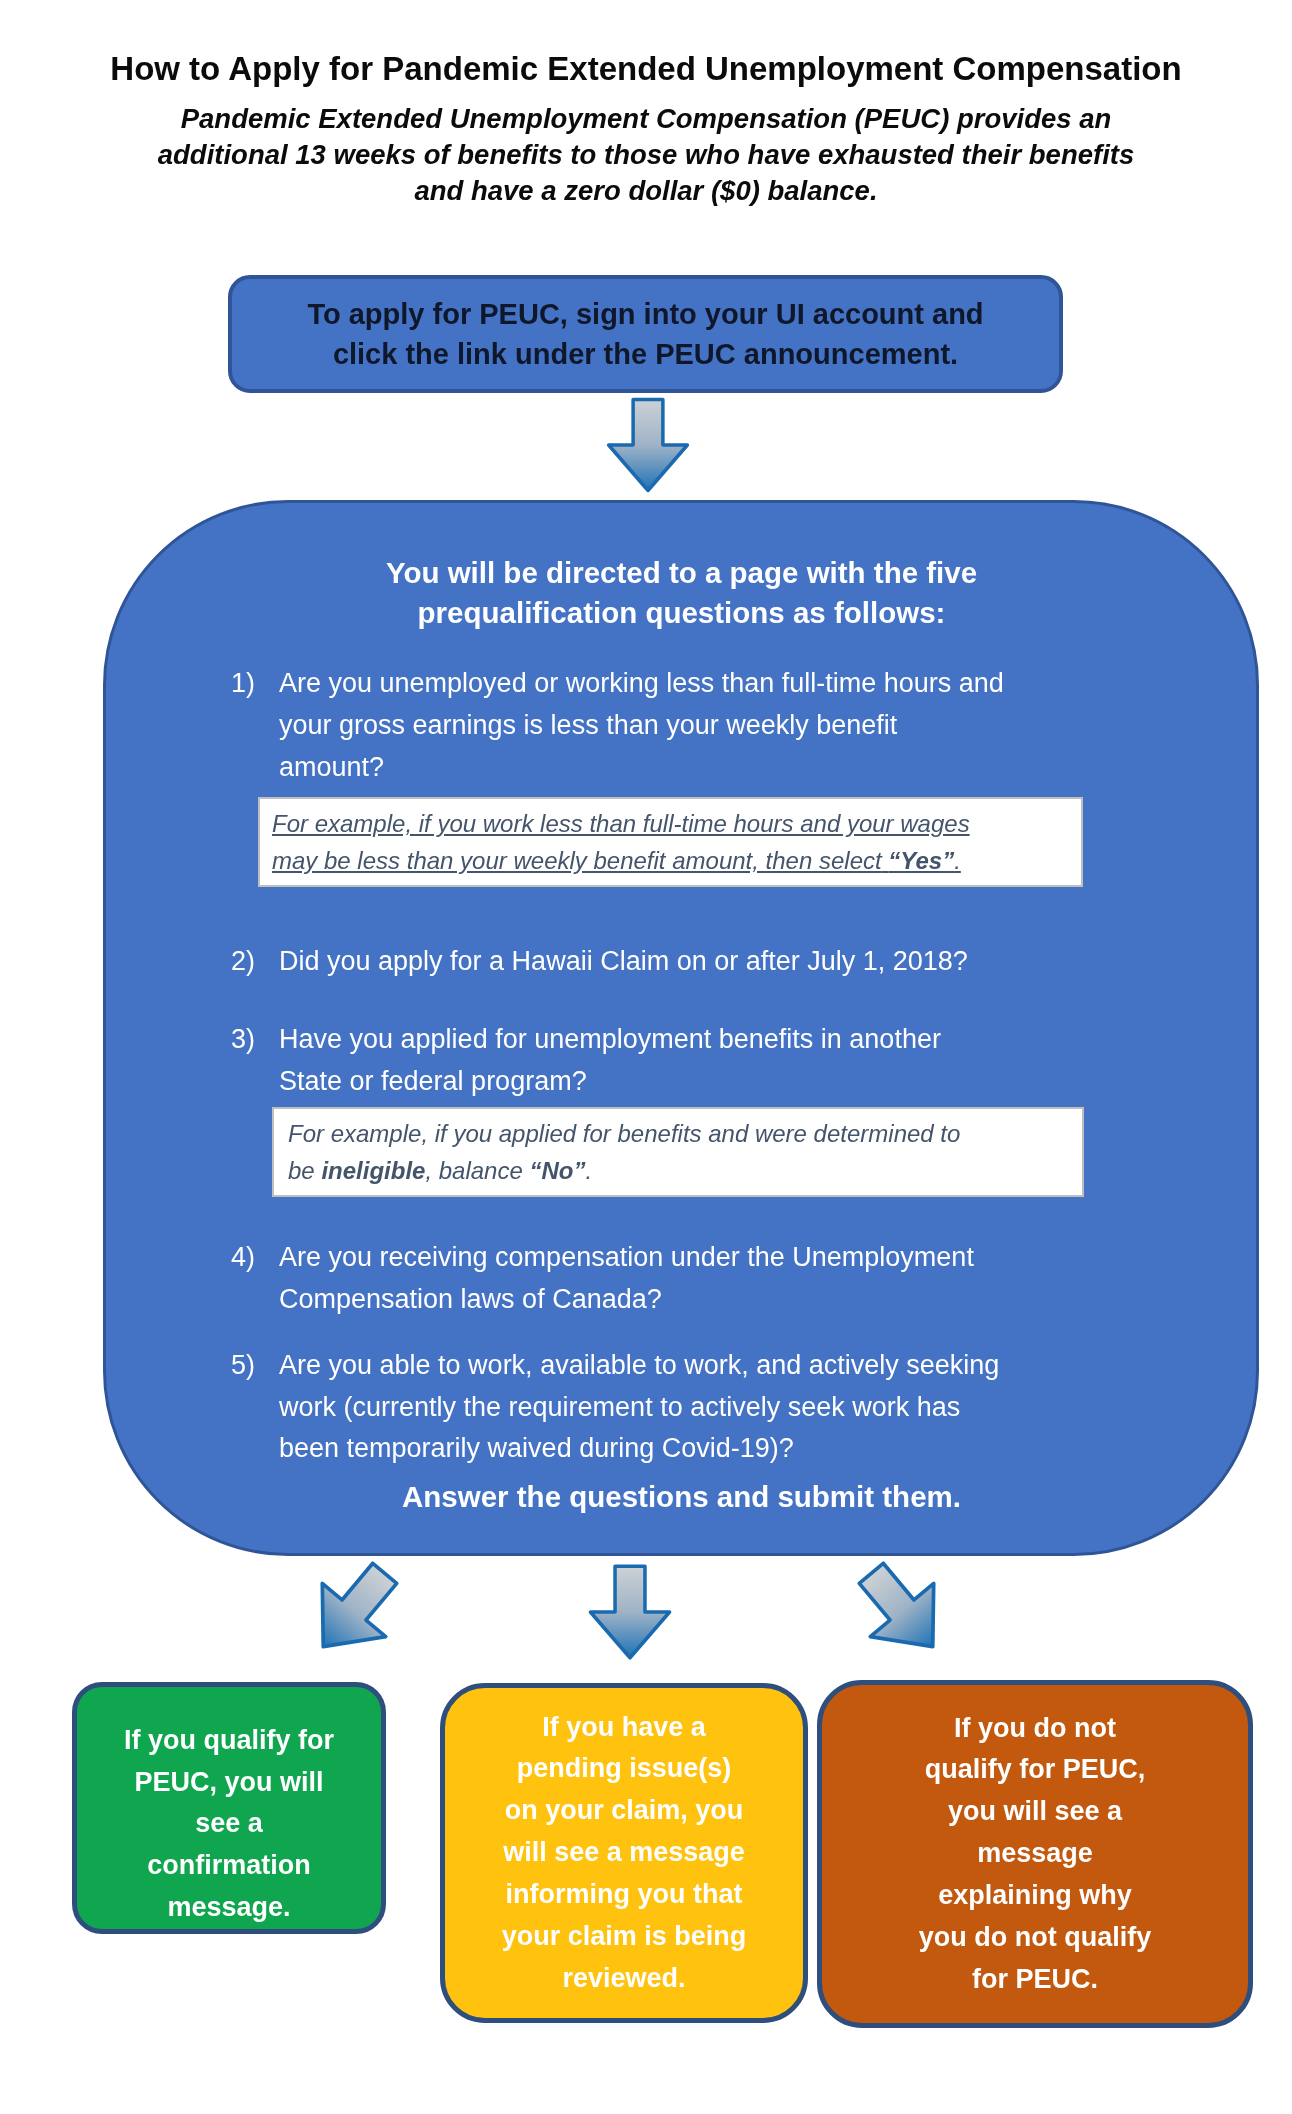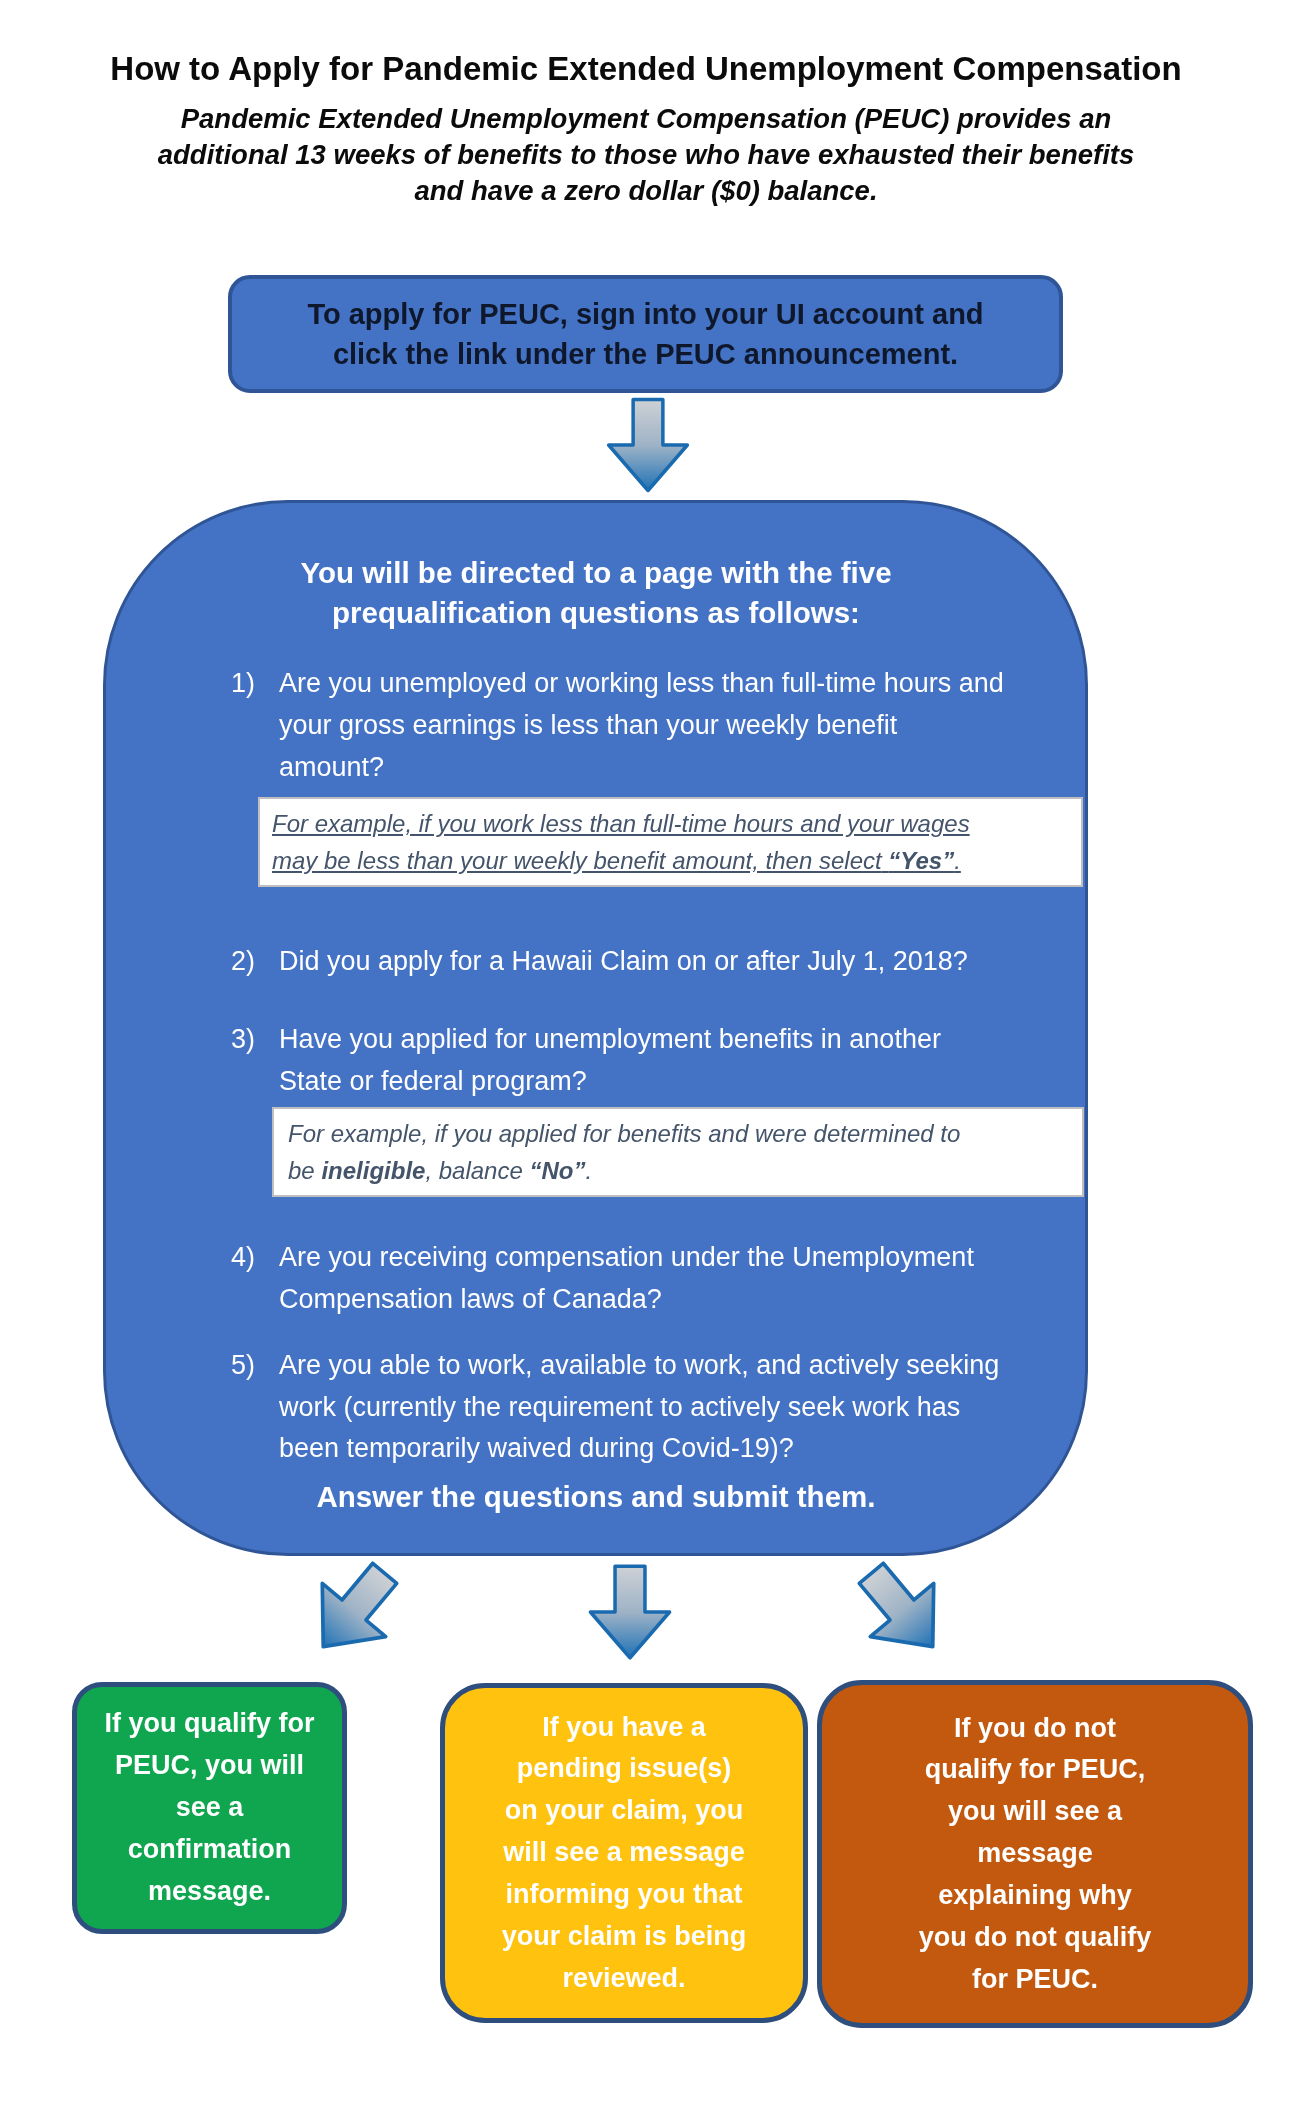--- a/index.html
+++ b/index.html
@@ -21,21 +21,21 @@
     display:flex;align-items:center;justify-content:center;text-align:center;
     color:#0f172a;font-weight:bold;font-size:29px;line-height:1.38;
   }
   .arrow{position:absolute;}
   .arrow svg{width:100%;height:100%;display:block;}
   .arrow-top{left:600px;top:396px;width:96px;height:98px;}
   .arrow-bl{left:308px;top:1558px;width:92px;height:104px;transform:rotate(40deg);}
   .arrow-bc{left:586px;top:1556px;width:88px;height:112px;}
   .arrow-br{left:856px;top:1558px;width:92px;height:104px;transform:rotate(-40deg);}
   .qpanel{
-    position:absolute;left:103px;top:500px;width:985px;height:1056px;box-sizing:border-box;
+    position:absolute;left:103px;top:500px;width:1156px;height:1056px;box-sizing:border-box;
     background:var(--panel-blue);border:3px solid var(--panel-border);border-radius:185px;
     padding:50px 60px 0 125px;color:#ffffff;
   }
   .qheading{
     text-align:center;font-weight:bold;font-size:29.5px;line-height:1.36;
     margin:0 64px 30px 0;
   }
   .q-item{display:flex;gap:10px;font-size:27px;line-height:1.55;}
   .q-num{width:38px;flex:none;}
   .q-text{flex:1;}
@@ -52,21 +52,21 @@
   .callout-yes{width:825px;margin:0 0 54px 27px;text-decoration:underline;}
   .callout-no{width:812px;margin:0 0 40px 41px;padding:6px 14px;}
   .qfooter{
     text-align:center;font-weight:bold;font-size:29.5px;margin:0 64px 0 0;
   }
   .outcome{
     position:absolute;box-sizing:border-box;display:flex;align-items:center;justify-content:center;
     text-align:center;color:#ffffff;font-weight:bold;font-size:27px;line-height:1.55;
     border:5px solid var(--outcome-border);
   }
-  .outcome-qualify{left:72px;top:1682px;width:275px;height:252px;border-radius:30px;background:var(--green);}
+  .outcome-qualify{left:72px;top:1682px;width:314px;height:252px;border-radius:30px;background:var(--green);align-items:flex-end;}
   .outcome-pending{left:440px;top:1683px;width:368px;height:340px;border-radius:45px;background:var(--yellow);}
   .outcome-notqualify{left:817px;top:1680px;width:436px;height:348px;border-radius:45px;background:var(--orange);}
 </style>
 </head>
 <body>
 
 <div class="page">
 
   <div class="doc-title">How to Apply for Pandemic Extended Unemployment Compensation</div>
 

